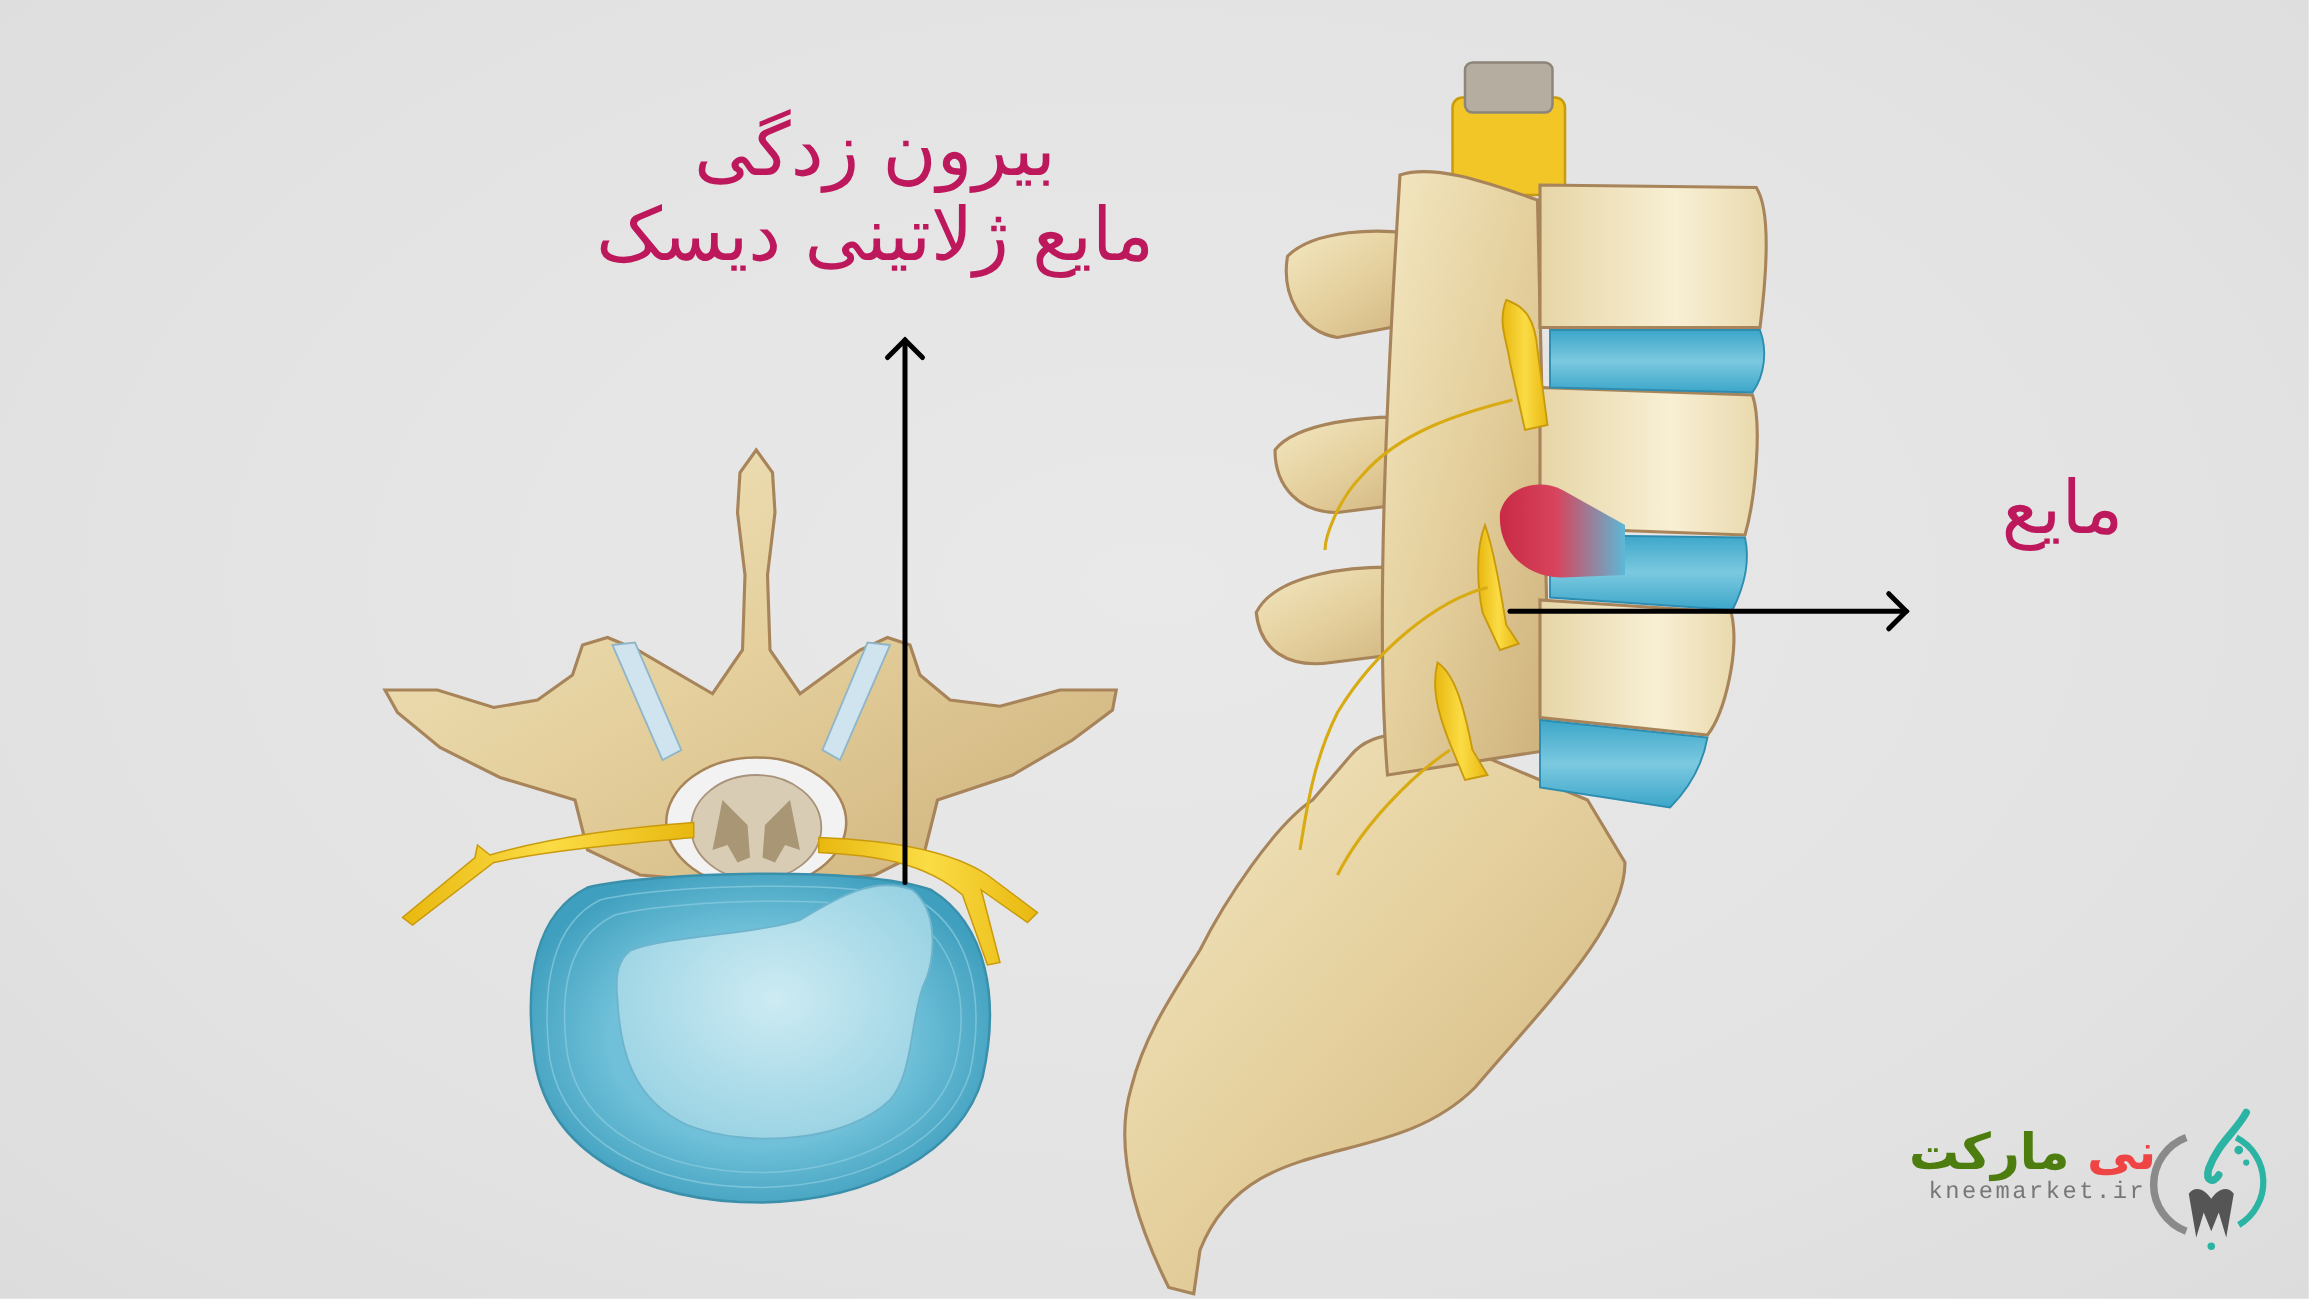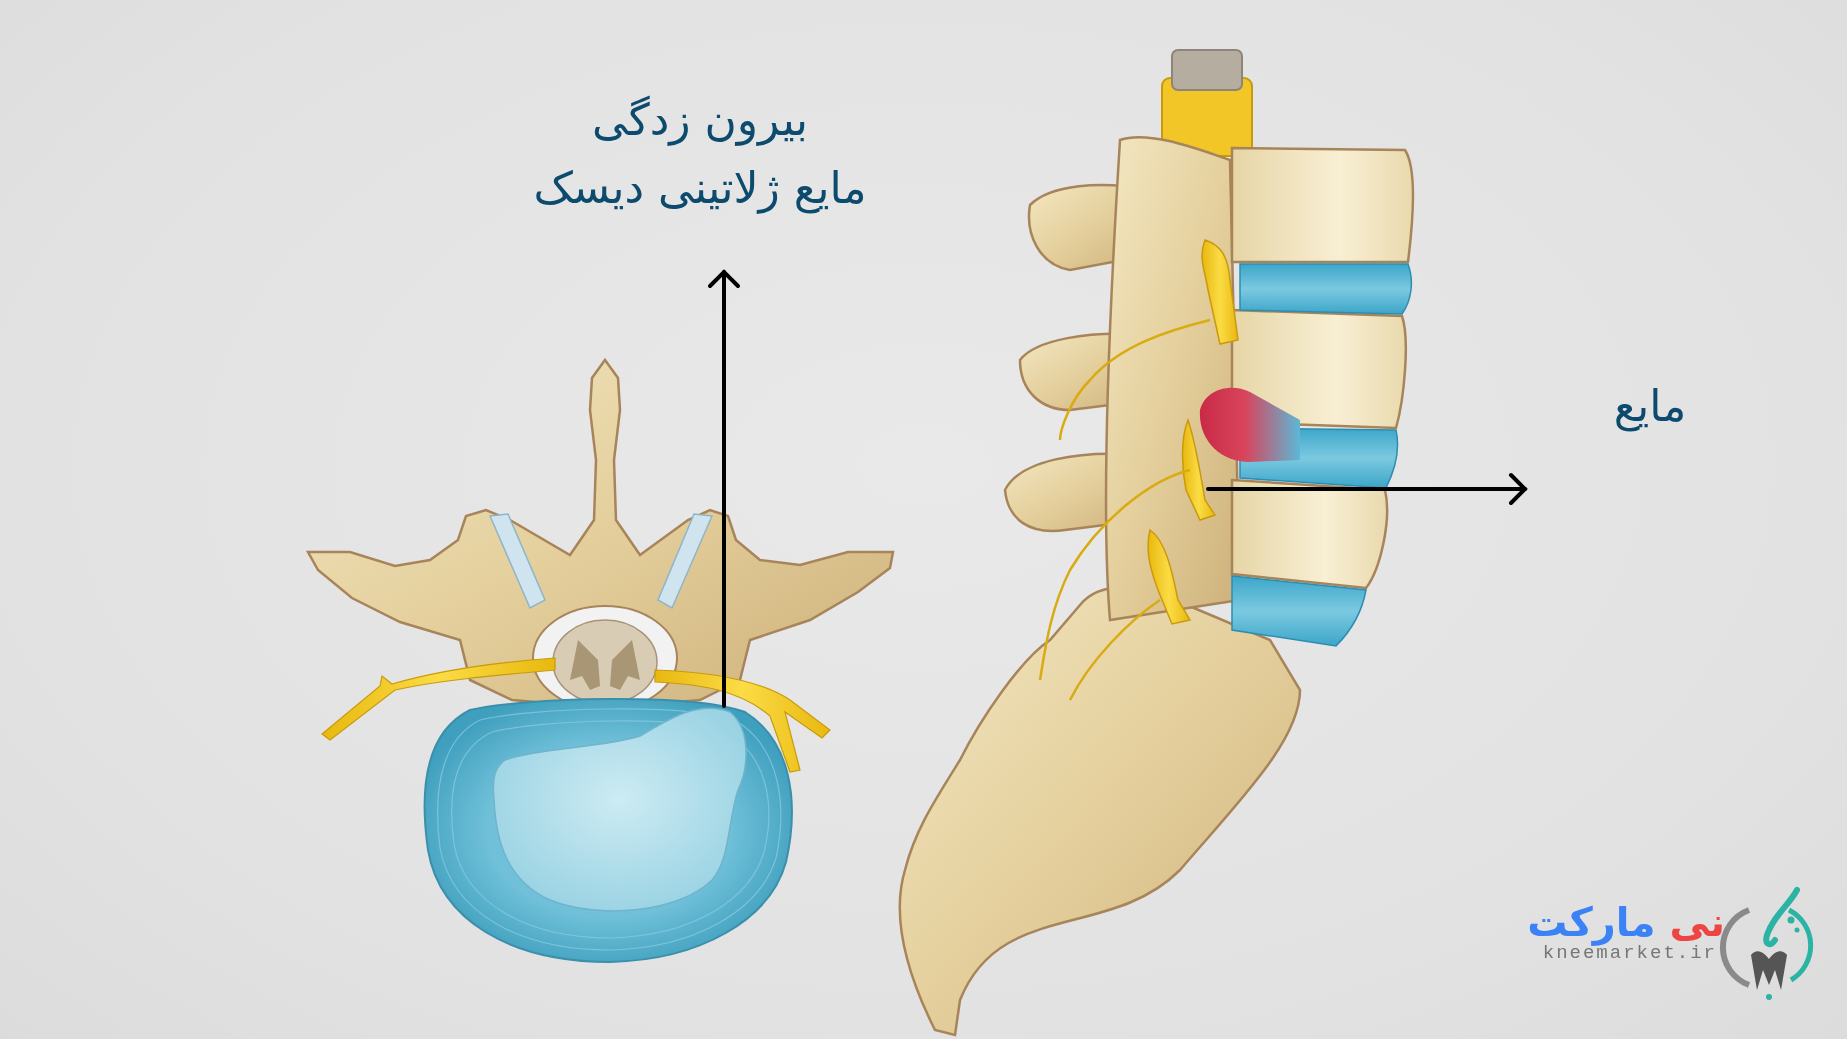--- a/index.html
+++ b/index.html
@@ -6,33 +6,33 @@
     body {
       width: 1847px; height: 1039px; overflow: hidden;
       background: radial-gradient(ellipse at 50% 45%, #e9e9e9 0%, #e2e2e2 70%, #dcdcdc 100%);
       position: relative;
       font-family: "DejaVu Sans", sans-serif;
     }
     .stage { position: absolute; inset: 0; }
     svg.art { position: absolute; left: 0; top: 0; width: 1847px; height: 1039px; }
     .label {
       position: absolute; direction: rtl; text-align: center;
-      color: #0c4a6e; font-size: 44px; line-height: 68px; white-space: nowrap;
+      color: #be185d; font-size: 59px; line-height: 68px; white-space: nowrap;
     }
     .label-top { left: 470px; width: 460px; top: 86px; }
     .label-right { left: 1480px; width: 340px; top: 372px; }
     .logo {
       position: absolute; left: 1495px; top: 885px; width: 330px; height: 120px;
     }
     .logo-fa {
       position: absolute; right: 100px; top: 14px; direction: rtl;
       font-size: 40px; font-weight: bold; letter-spacing: 1px; white-space: nowrap;
     }
     .logo-fa .brand-ni { color: #ef4444; }
-    .logo-fa .brand-market { color: #3b82f6; }
+    .logo-fa .brand-market { color: #4d7c0f; }
     .logo-en {
       position: absolute; right: 108px; top: 57px;
       font-family: Liberation Mono, monospace; font-size: 19px; color: #777; letter-spacing: 2px; margin-left: 16px;
     }
     .logo-mark { position: absolute; right: 6px; top: 0; width: 100px; height: 118px; }
   </style>
 </head>
 <body>
 
 <div class="stage">

